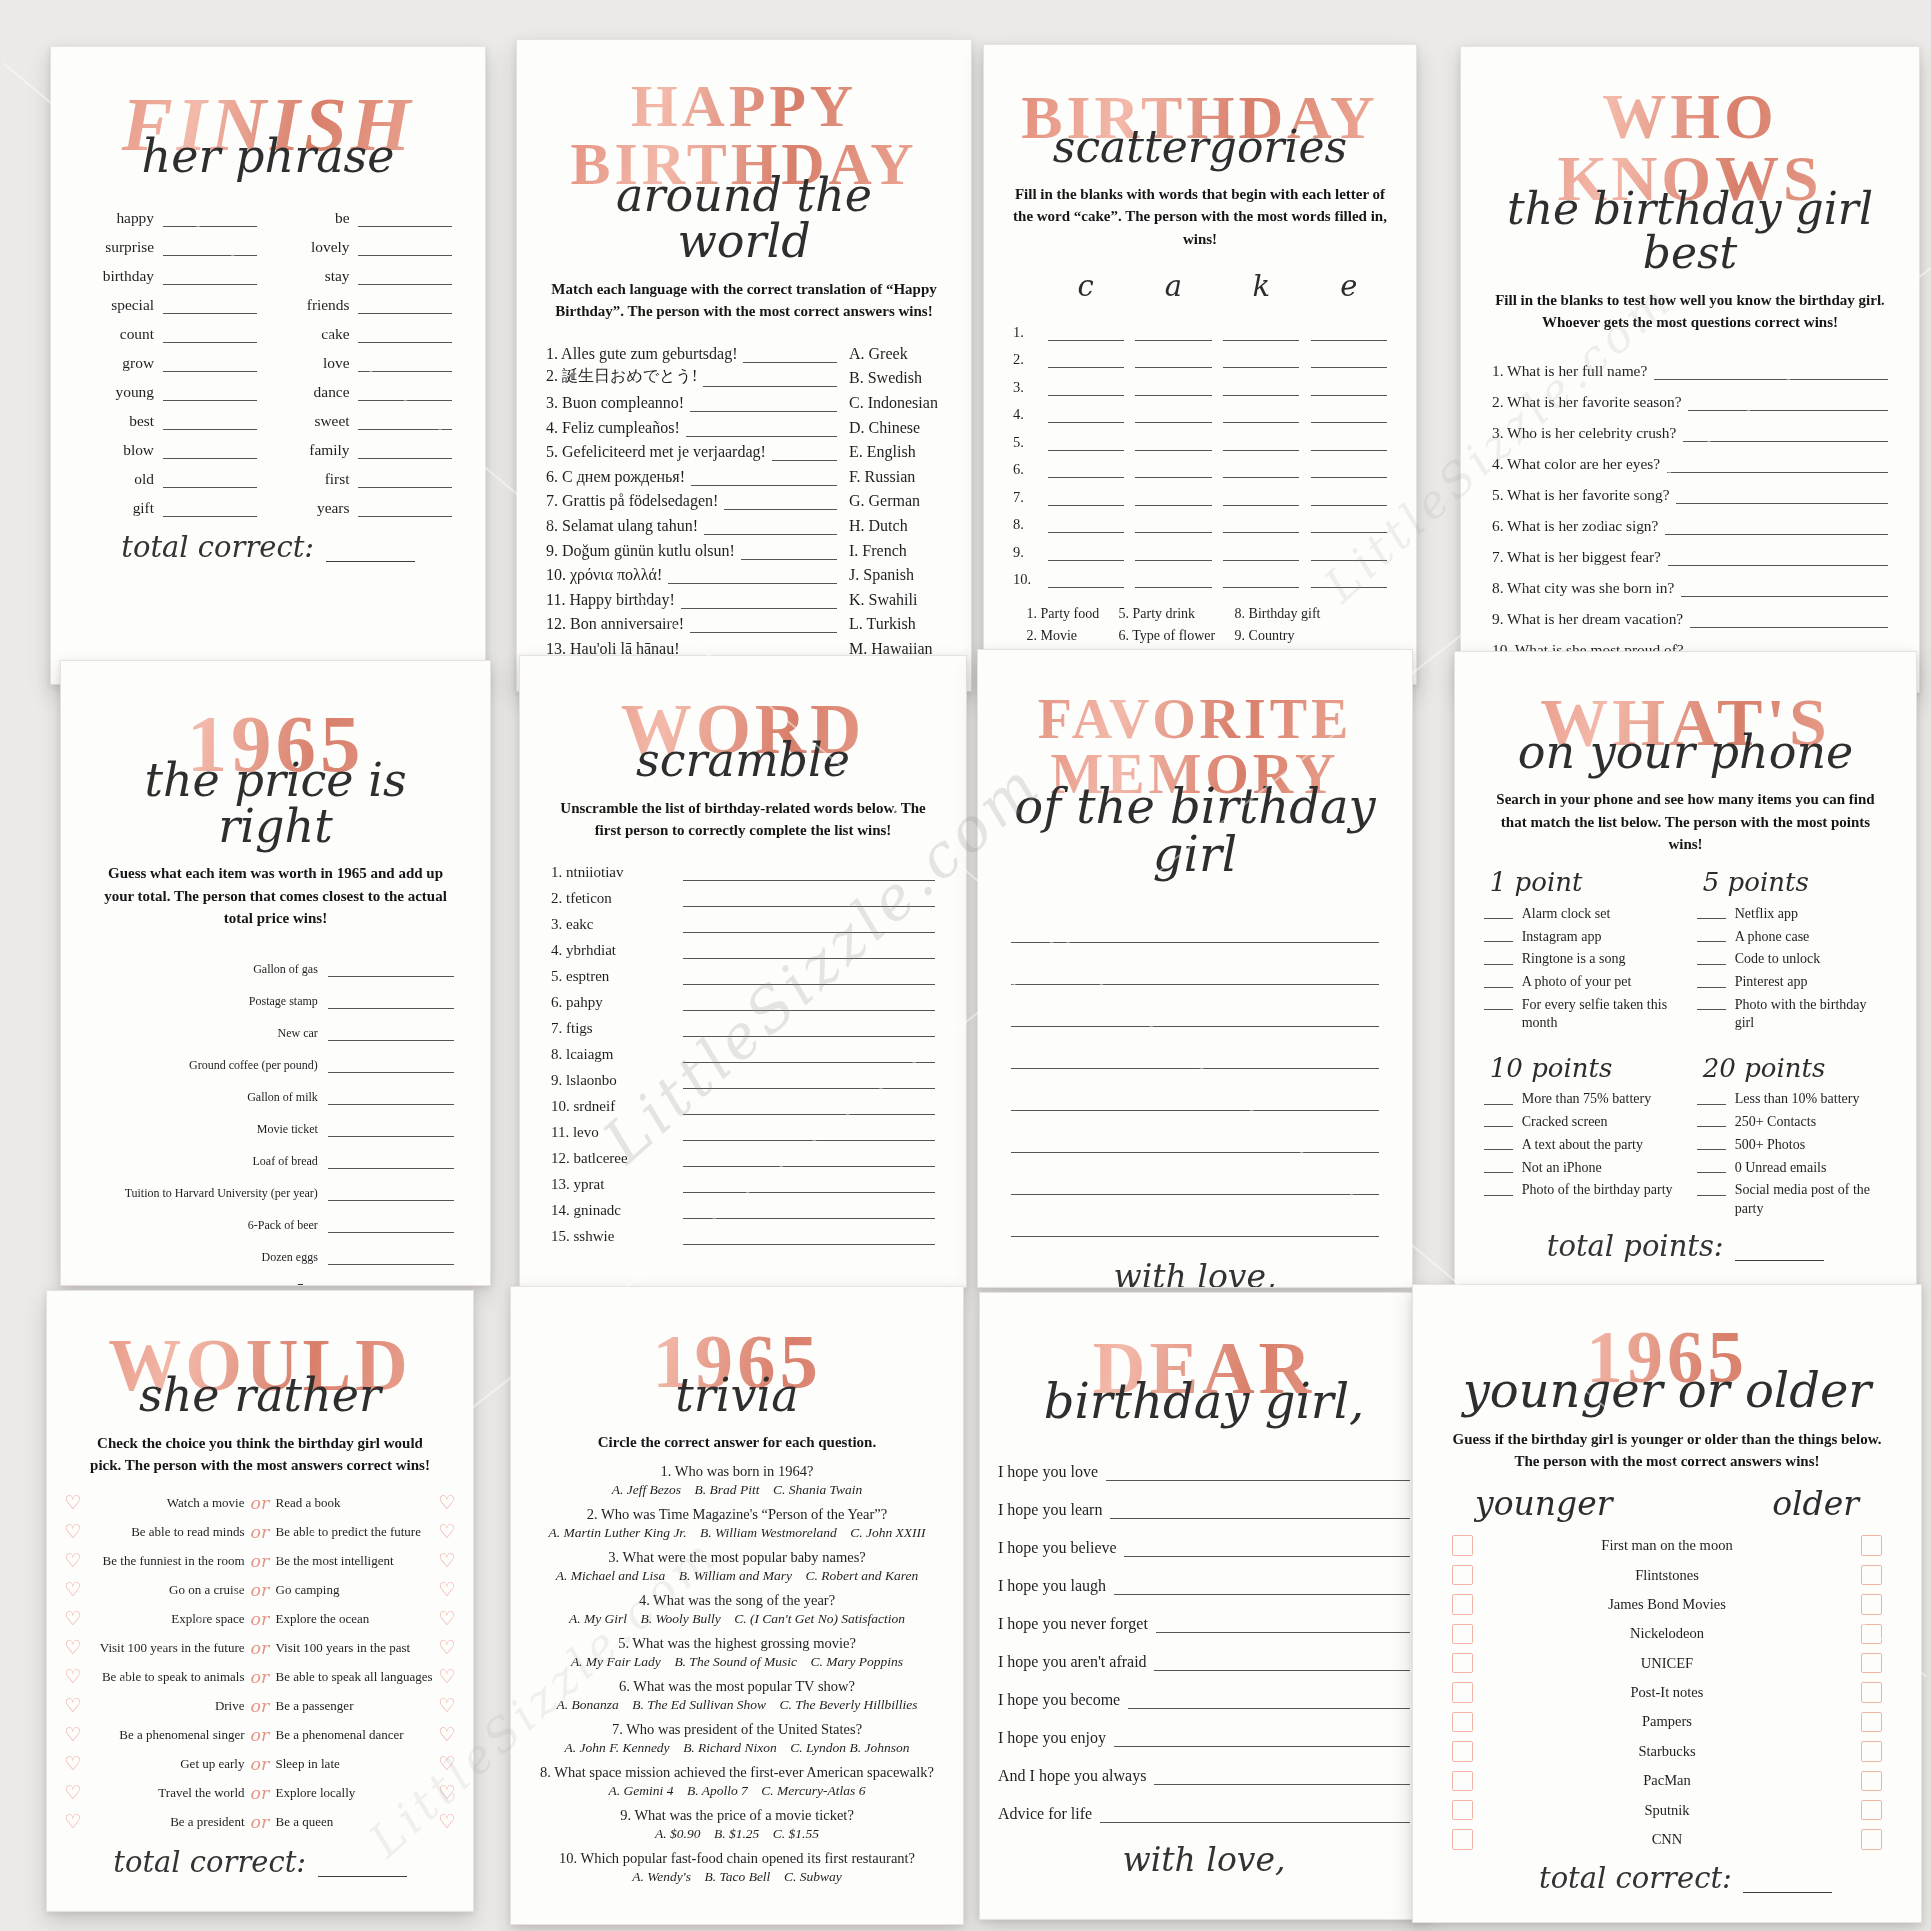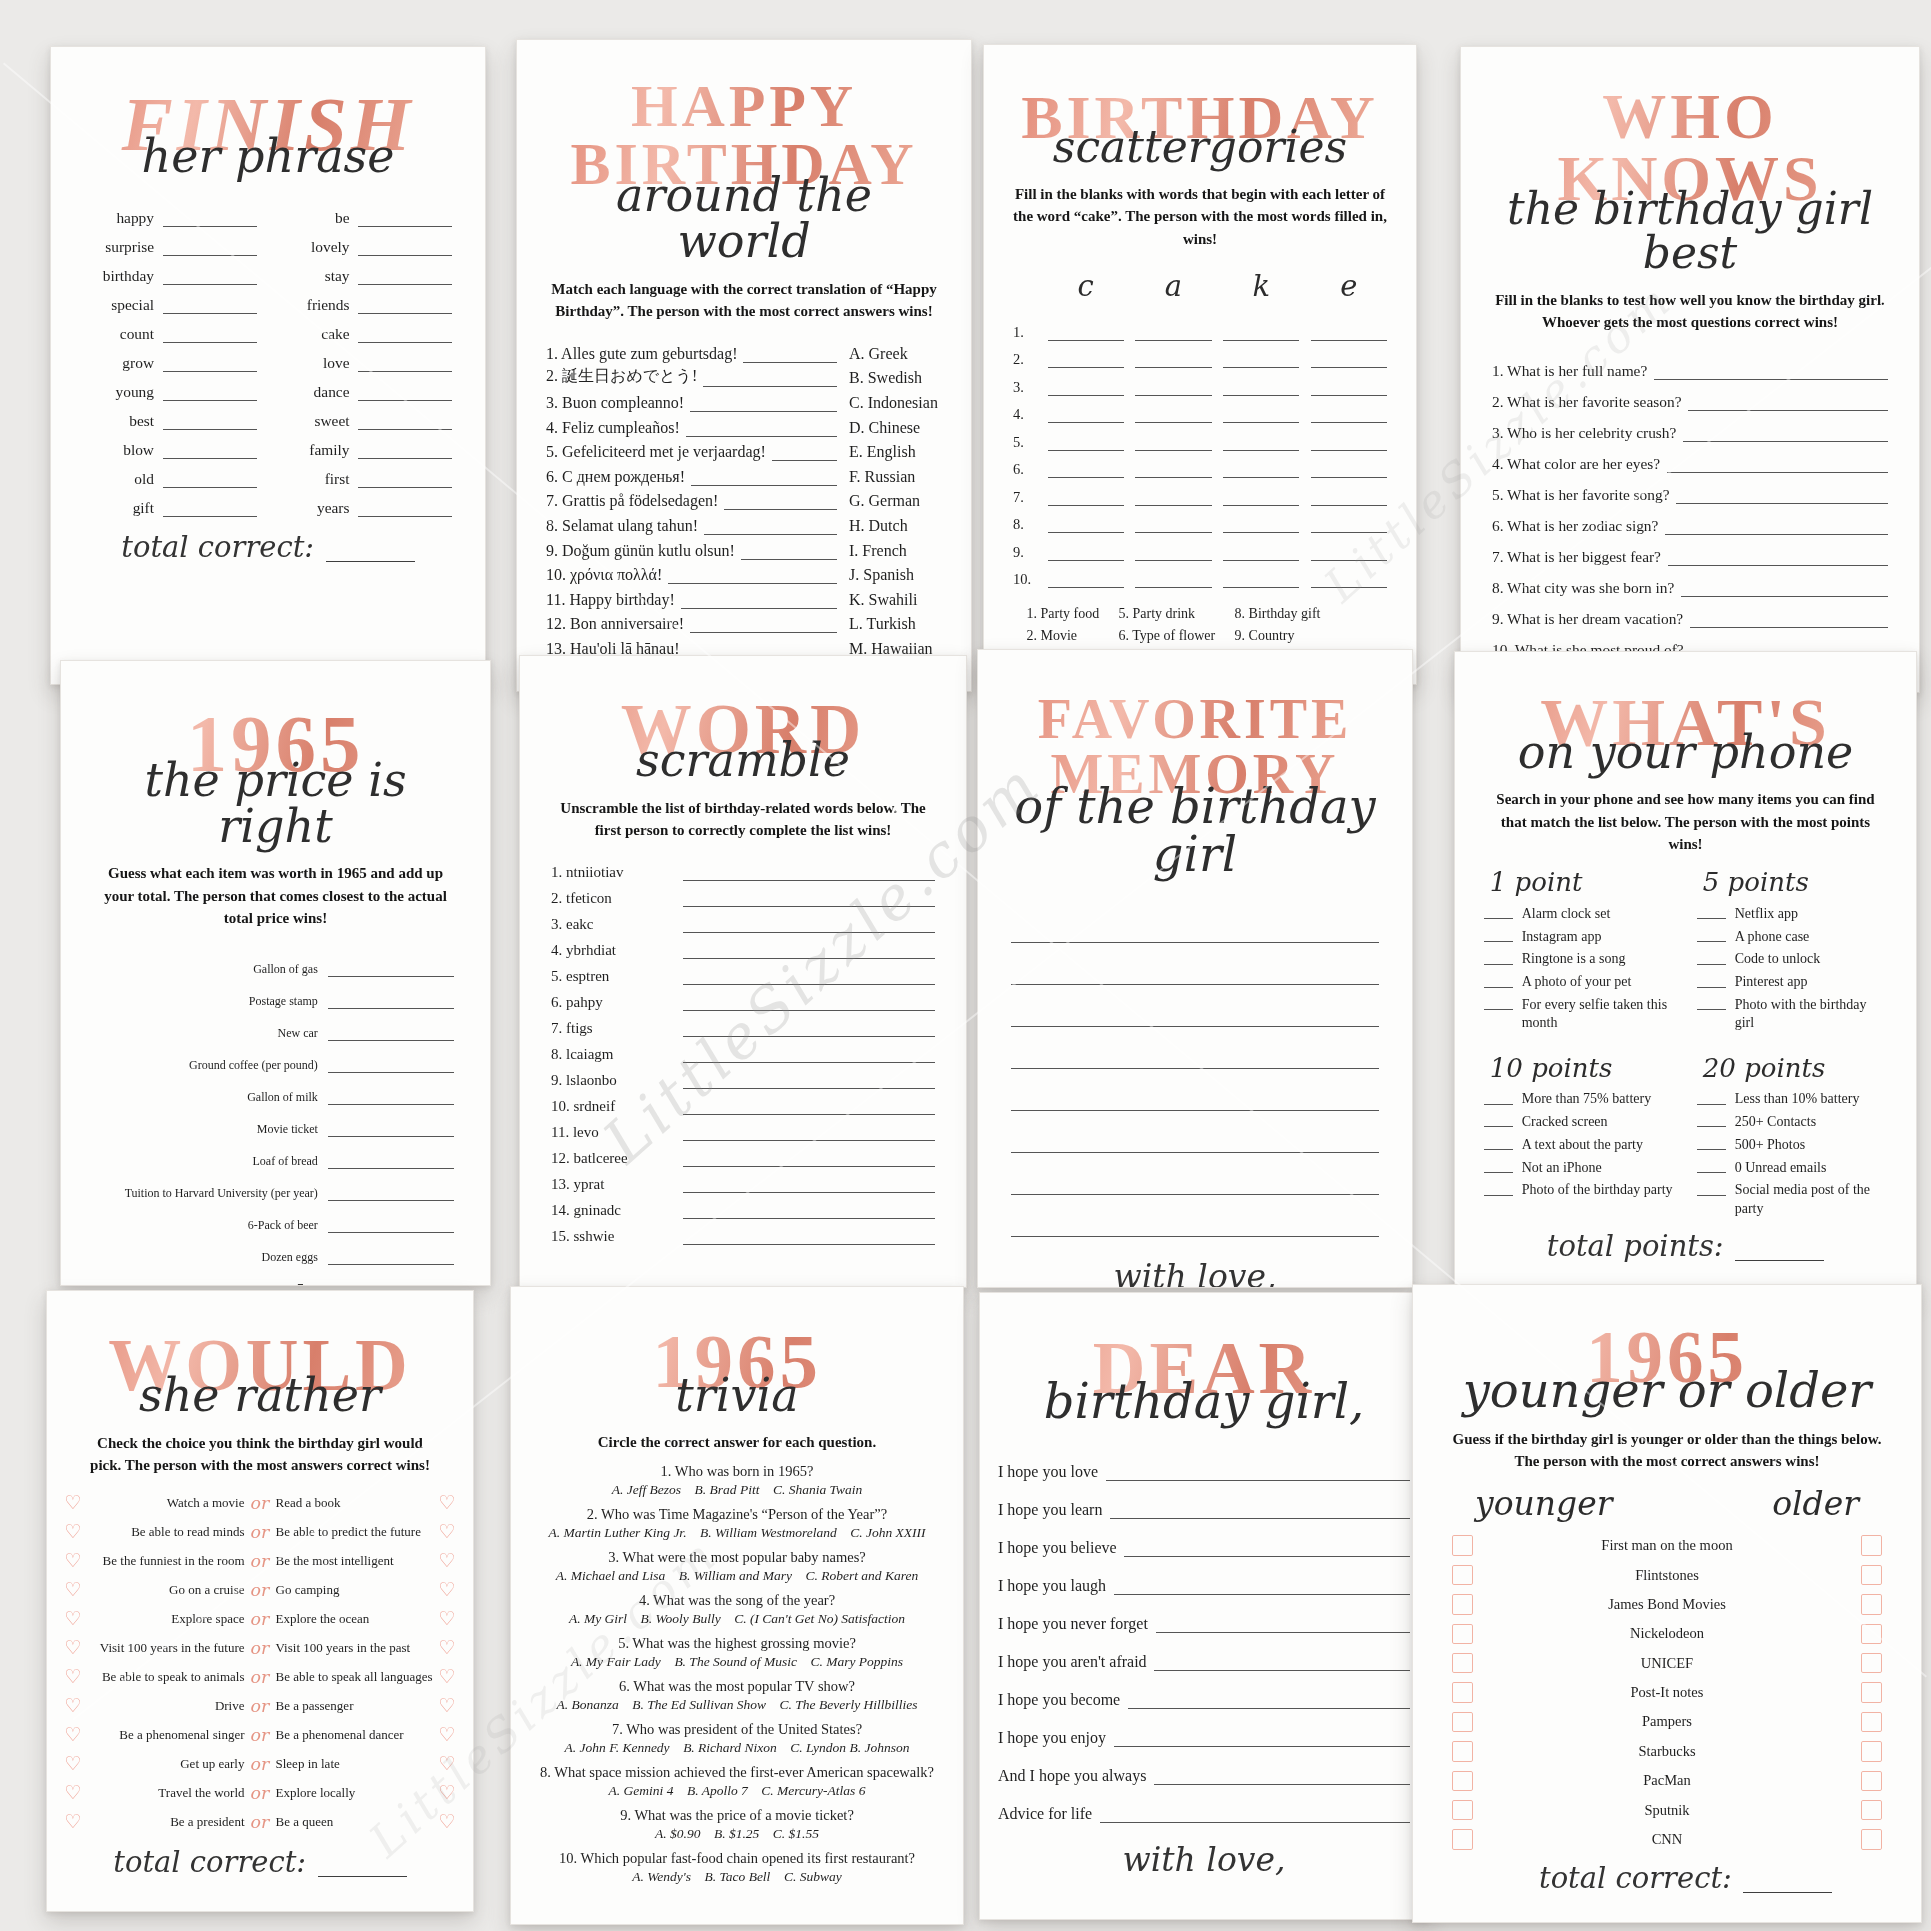--- a/index.html
+++ b/index.html
@@ -978,21 +978,21 @@
     </div>
   </section>
 
   <section class="card" id="c-trivia">
     <div class="title">1965</div>
     <div class="sub">trivia</div>
     <p class="instr">Circle the correct answer for each question.</p>
     <div class="tr-list">
 
         <div class="tr-block">
-          <div class="tr-q">1. Who was born in 1965?</div>
+          <div class="tr-q">1. Who was born in 1964?</div>
           <div class="tr-opts">
             <span>A. Jeff Bezos</span>
             <span>B. Brad Pitt</span>
             <span>C. Shania Twain</span>
           </div>
         </div>
 
         <div class="tr-block">
           <div class="tr-q">2. Who was Time Magazine's “Person of the Year”?</div>
           <div class="tr-opts">

